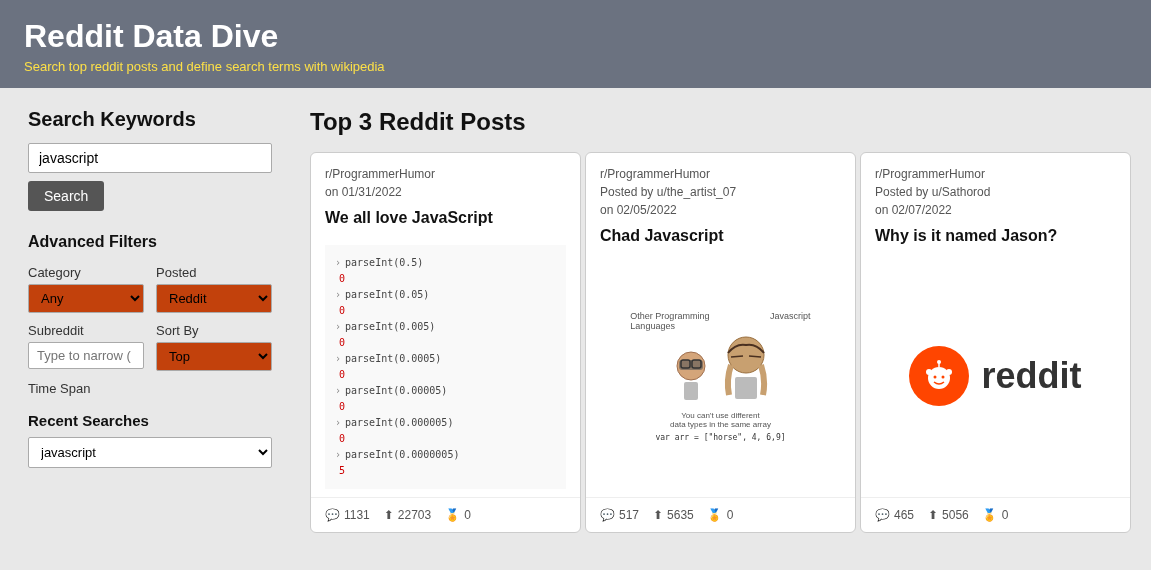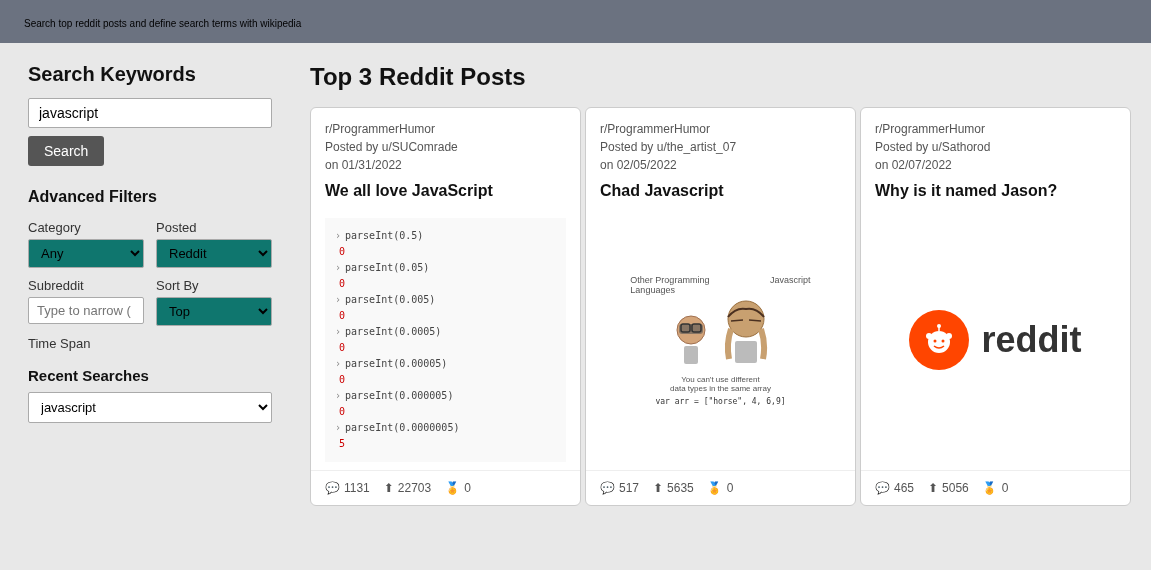--- a/index.html
+++ b/index.html
@@ -4,21 +4,21 @@
   <style>
     * { box-sizing: border-box; margin: 0; padding: 0; }
     body { font-family: Arial, sans-serif; background: #e8e8e8; font-size: 14px; }
 
     .header {
       background: #6b7280;
       color: white;
       padding: 18px 24px 14px;
     }
     .header h1 { font-size: 32px; font-weight: bold; margin-bottom: 4px; }
-    .header p { font-size: 10px; color: #000000; }
+    .header p { font-size: 13px; color: #fde047; }
 
     .main-layout {
       display: flex;
       gap: 0;
       padding: 0;
       background: #e8e8e8;
     }
 
     .sidebar {
       width: 300px;
@@ -59,21 +59,21 @@
       margin-bottom: 10px;
     }
 
     .filter-group { display: flex; flex-direction: column; gap: 4px; flex: 1; }
     .filter-group label { font-size: 13px; color: #333; font-weight: 500; }
 
     .filter-select {
       border: 1px solid #aaa;
       padding: 5px 8px;
       font-size: 13px;
-      background: #0f766e;
+      background: #c2410c;
       cursor: pointer;
       border-radius: 2px;
       width: 100%;
     }
 
     .filter-input {
       border: 1px solid #aaa;
       padding: 5px 8px;
       font-size: 13px;
       background: white;
@@ -235,20 +235,21 @@
       font-family: monospace;
       font-size: 8px;
       color: #333;
       margin-top: 4px;
     }
   </style>
 </head>
 <body>
 
 <div class="header">
+  <h1>Reddit Data Dive</h1>
   <p>Search top reddit posts and define search terms with wikipedia</p>
 </div>
 
 <div class="main-layout">
   <div class="sidebar">
 
     <h2>Search Keywords</h2>
     <input class="search-input" type="text" value="javascript" style="">
     <button class="search-button">Search</button>
 
@@ -308,21 +309,20 @@
   </div>
 
   <div class="content-area">
     <h2>Top 3 Reddit Posts</h2>
 
     <div class="posts-grid">
 
       <div class="post-card">
         <div class="post-header">
           <div>r/ProgrammerHumor</div>
-          <div>Posted by u/SUComrade</div>
           <div>on 01/31/2022</div>
         </div>
         <div class="post-title">We all love JavaScript</div>
         <div class="post-image-area">
           <div class="code-block">
             <div class="code-line">
                 <span class="code-arrow">›</span>
                 <span class="code-text">parseInt(0.5)</span>
               </div>
             <div class="code-line">

